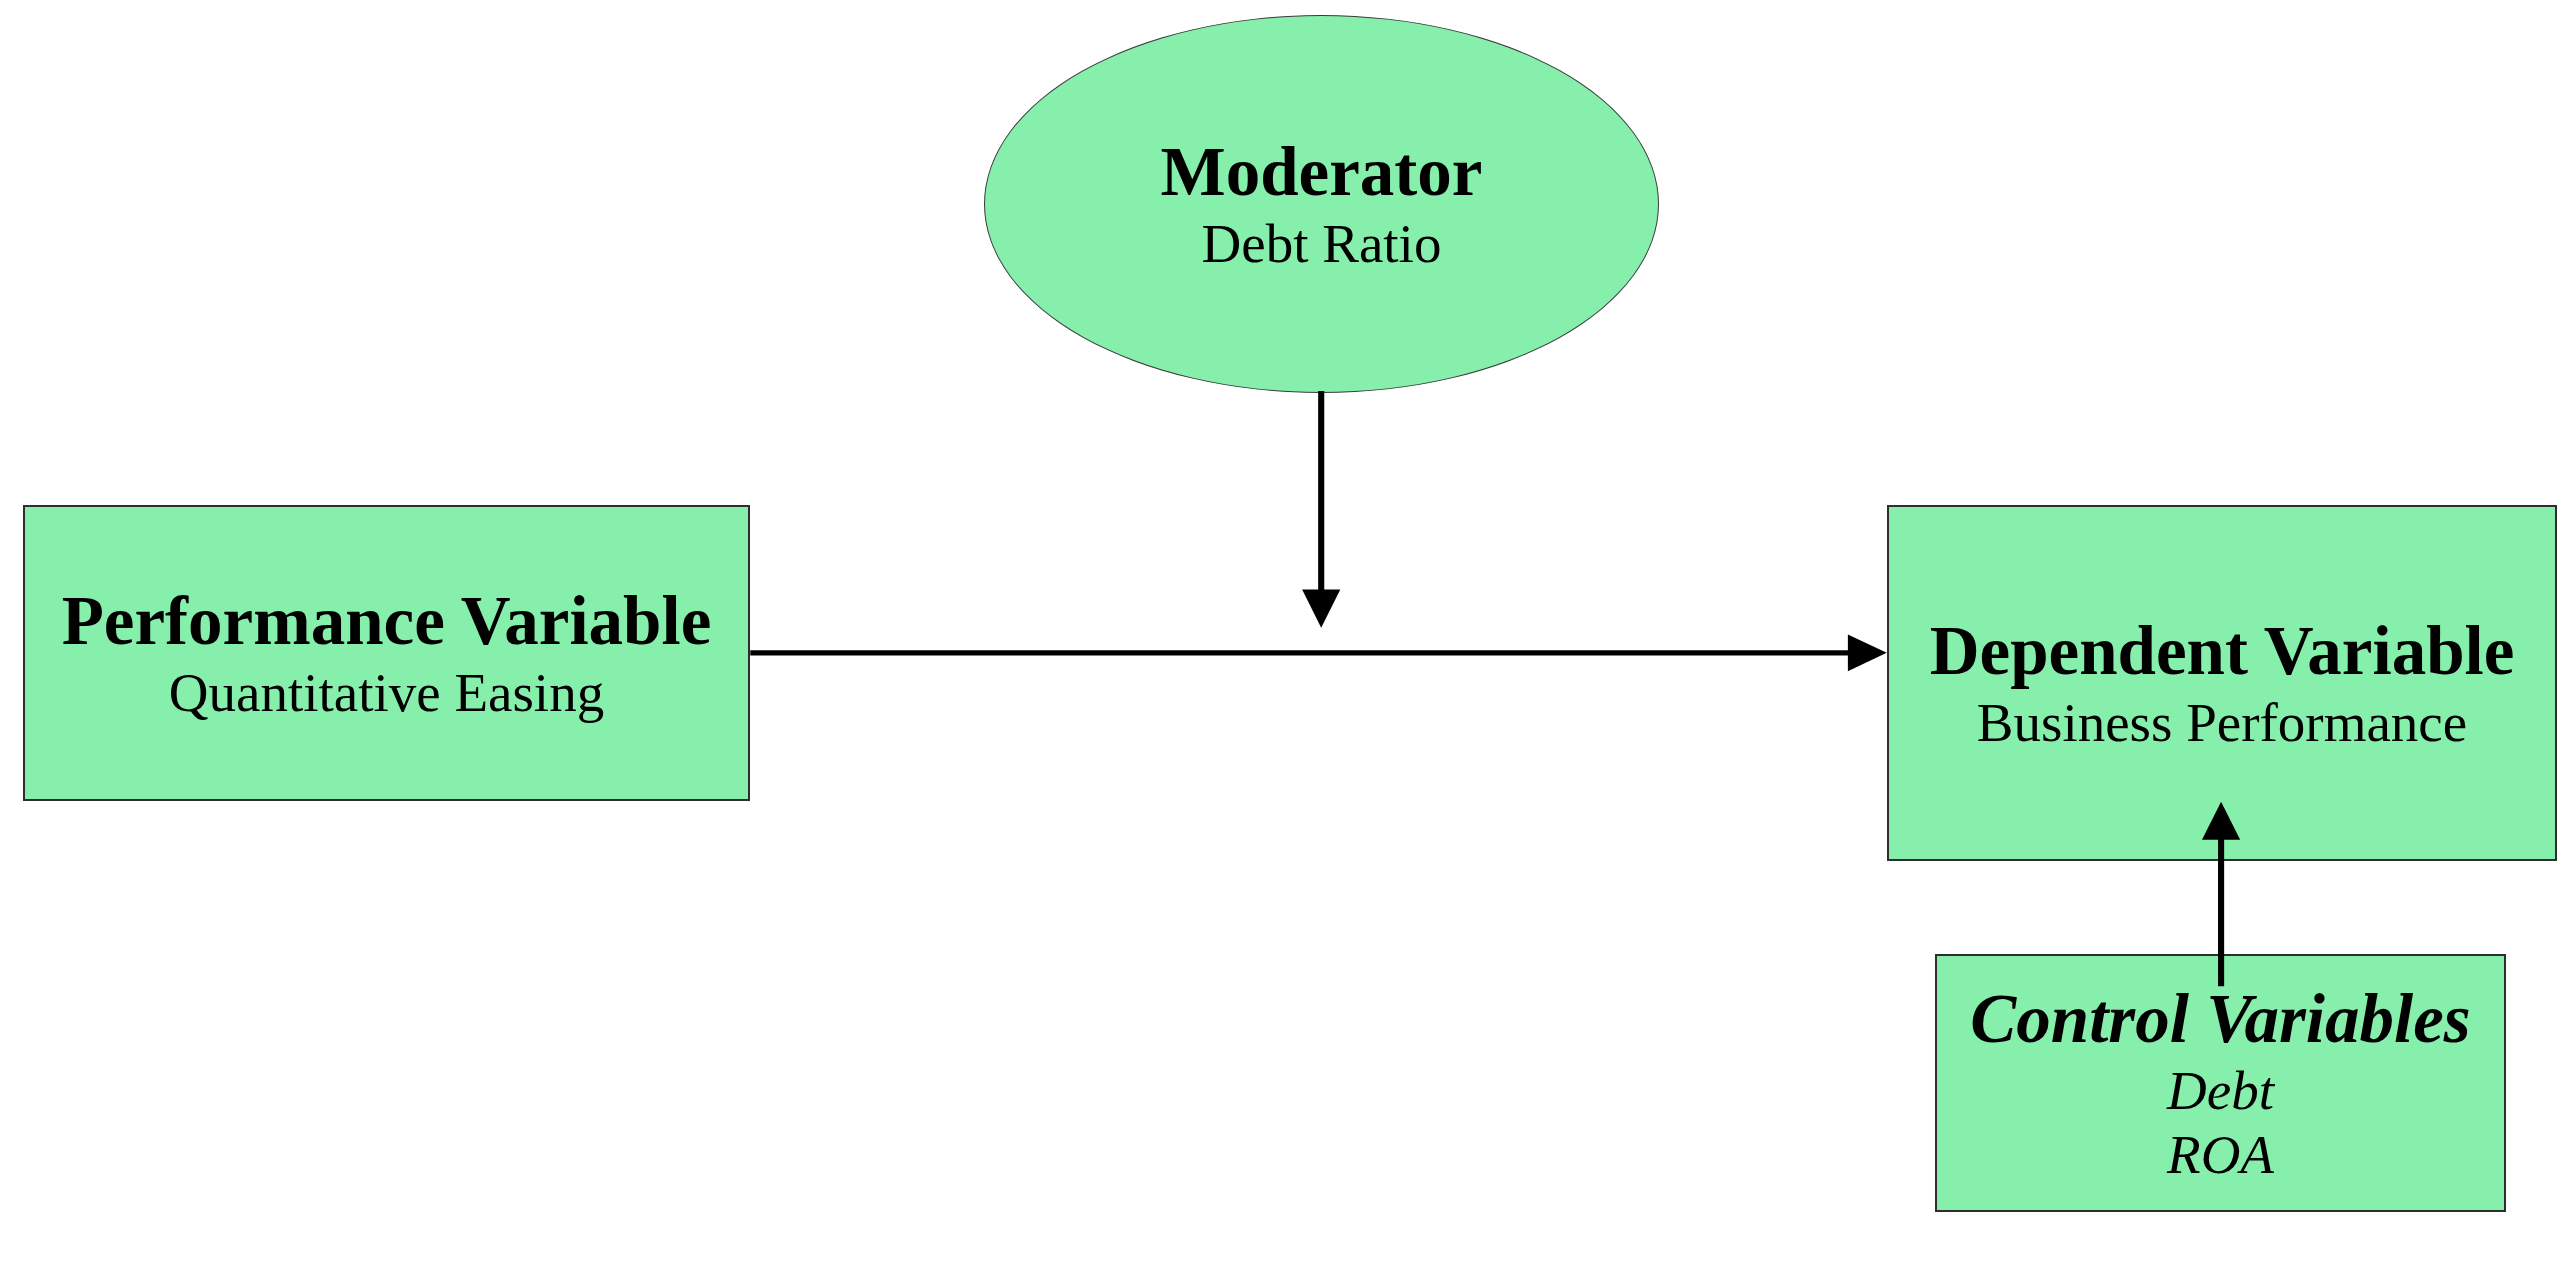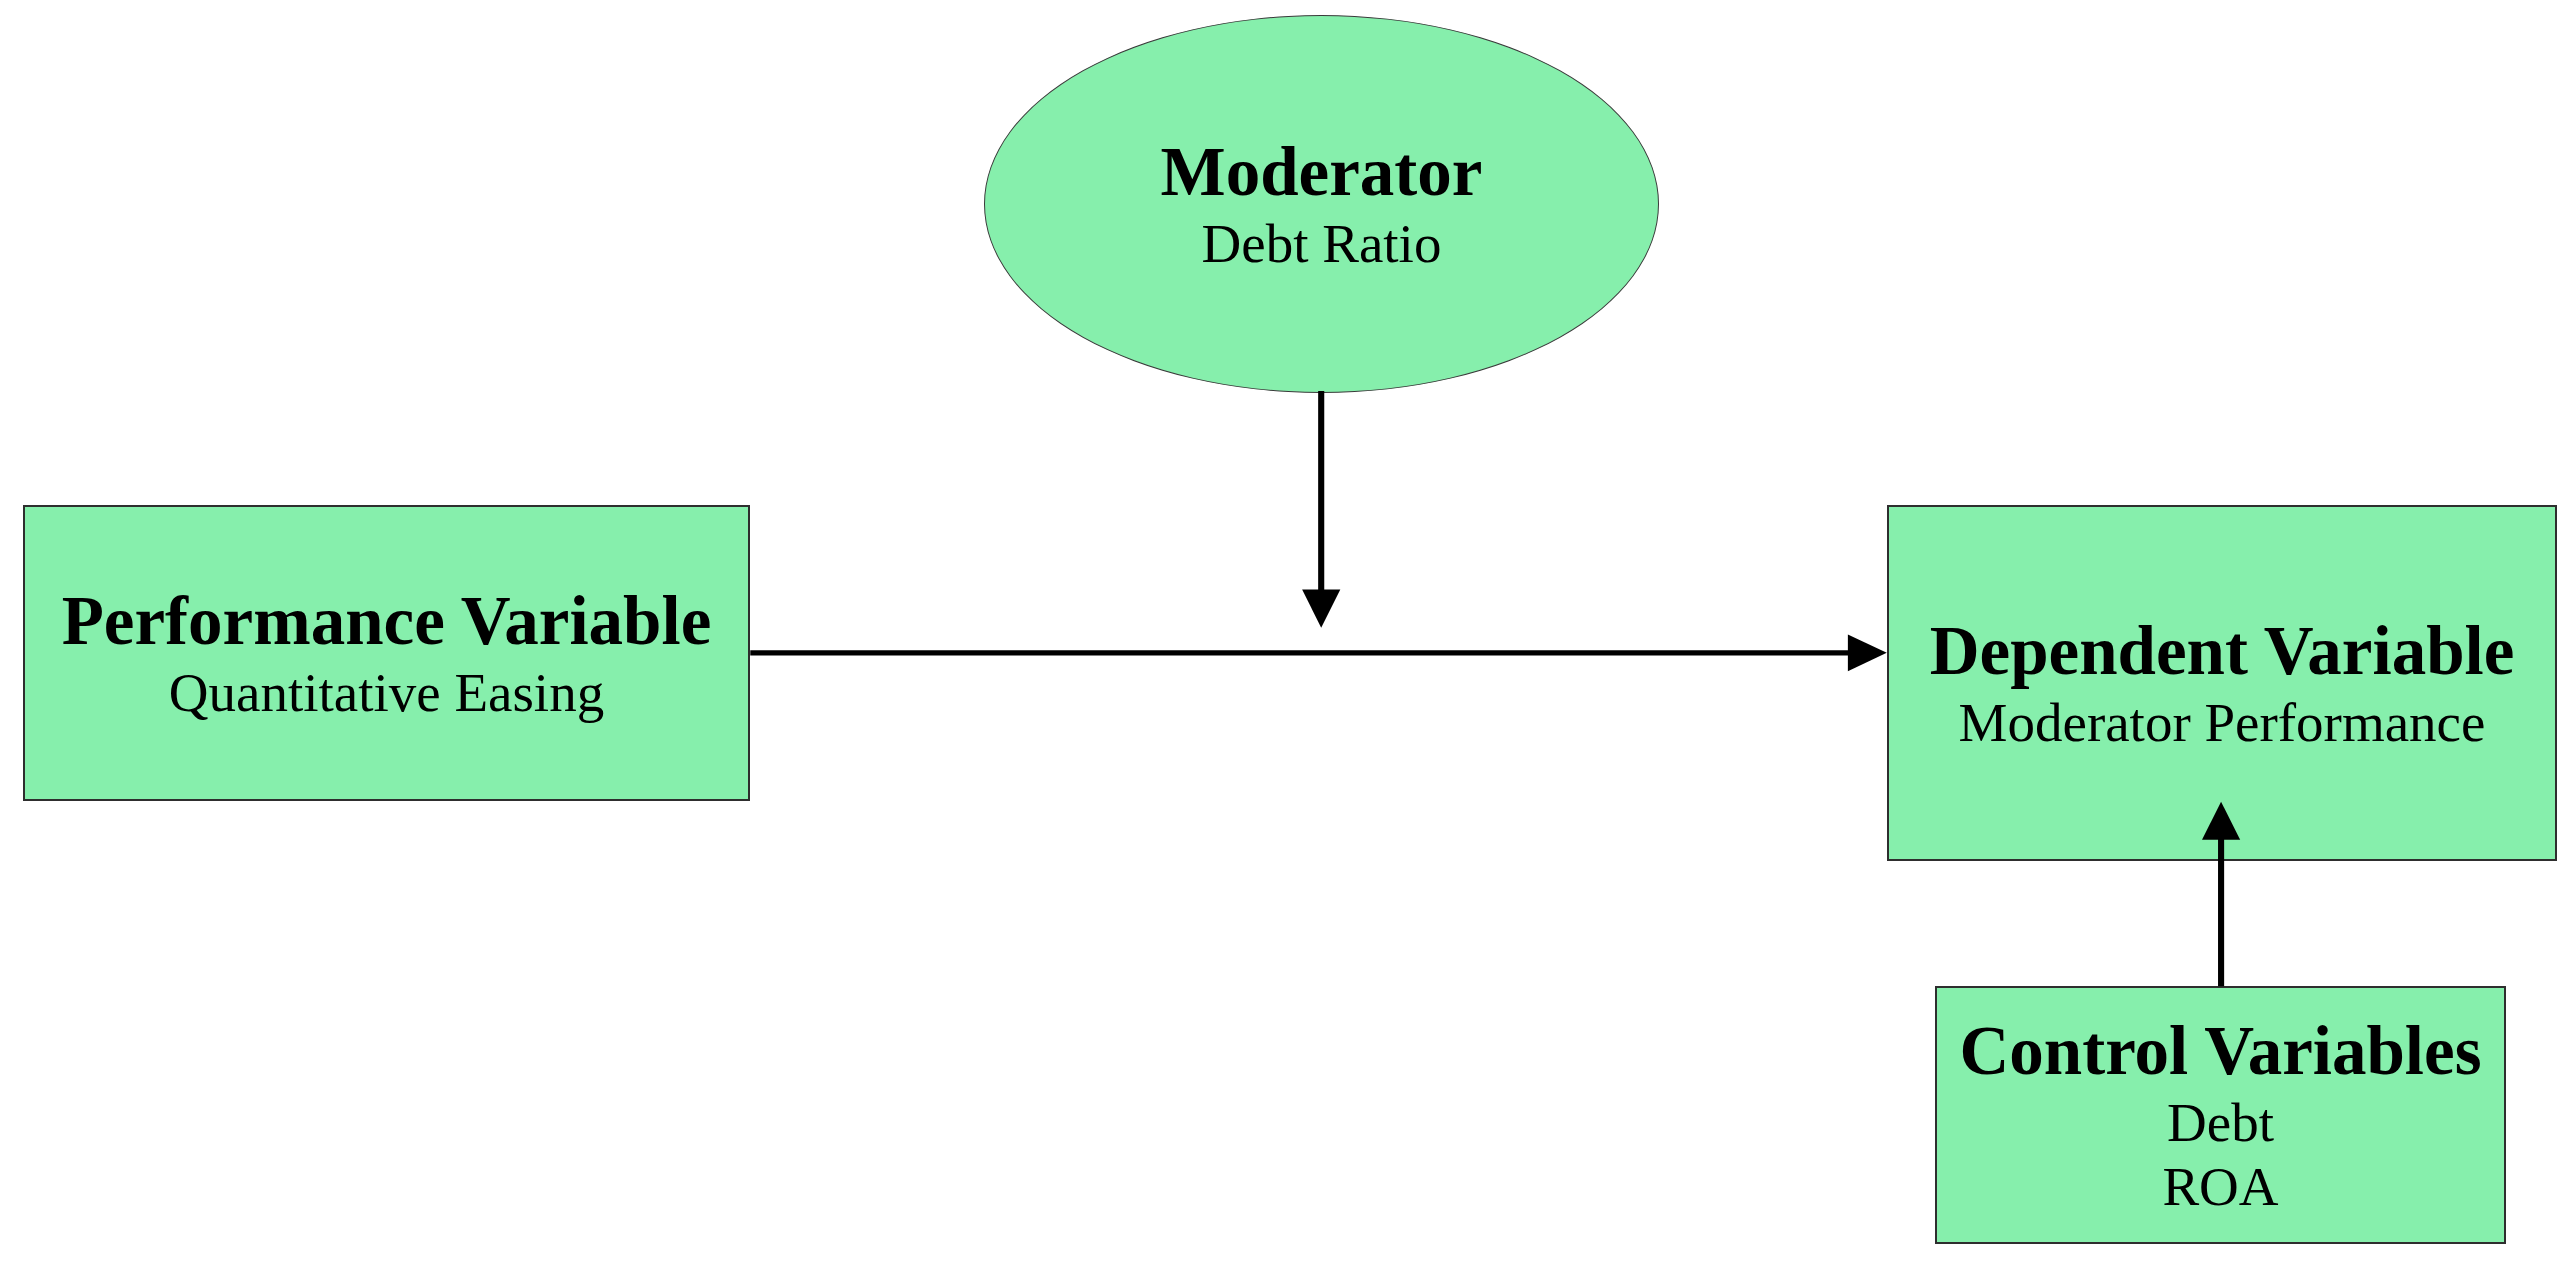--- a/index.html
+++ b/index.html
@@ -43,21 +43,21 @@
   .sub {
     font-weight: normal;
     font-size: 55px;
     line-height: 1.15;
     white-space: nowrap;
   }
   
   .moderator-ellipse   { left: 984px; top: 15.3px;   width: 675px; height: 378px; }
   .independent-box     { left: 23px;   top: 505px;  width: 727px; height: 296px; }
   .dependent-box       { left: 1887px; top: 505px;  width: 670px; height: 356px; }
-  .control-box         { left: 1935px; top: 986px; width: 571px; height: 258px; }
+  .control-box         { left: 1935px; top: 954px; width: 571px; height: 258px; font-style: italic; }
 
   .arrows {
     position: absolute;
     left: 0; top: 0;
     width: 2576px;
     height: 1269px;
     z-index: 2;
     pointer-events: none;
   }
   .arrows line    { stroke: #000000; }
@@ -73,21 +73,21 @@
     <div class="sub">Debt Ratio</div>
   </div>
 
   <div class="node box independent-box">
     <div class="title">Performance Variable</div>
     <div class="sub">Quantitative Easing</div>
   </div>
 
   <div class="node box dependent-box">
     <div class="title">Dependent Variable</div>
-    <div class="sub">Moderator Performance</div>
+    <div class="sub">Business Performance</div>
   </div>
 
   <div class="node box control-box">
     <div class="title">Control Variables</div>
     <div class="sub">Debt</div>
     <div class="sub">ROA</div>
   </div>
 
   <svg class="arrows" viewBox="0 0 3375 1662" xmlns="http://www.w3.org/2000/svg" aria-hidden="true">
 

